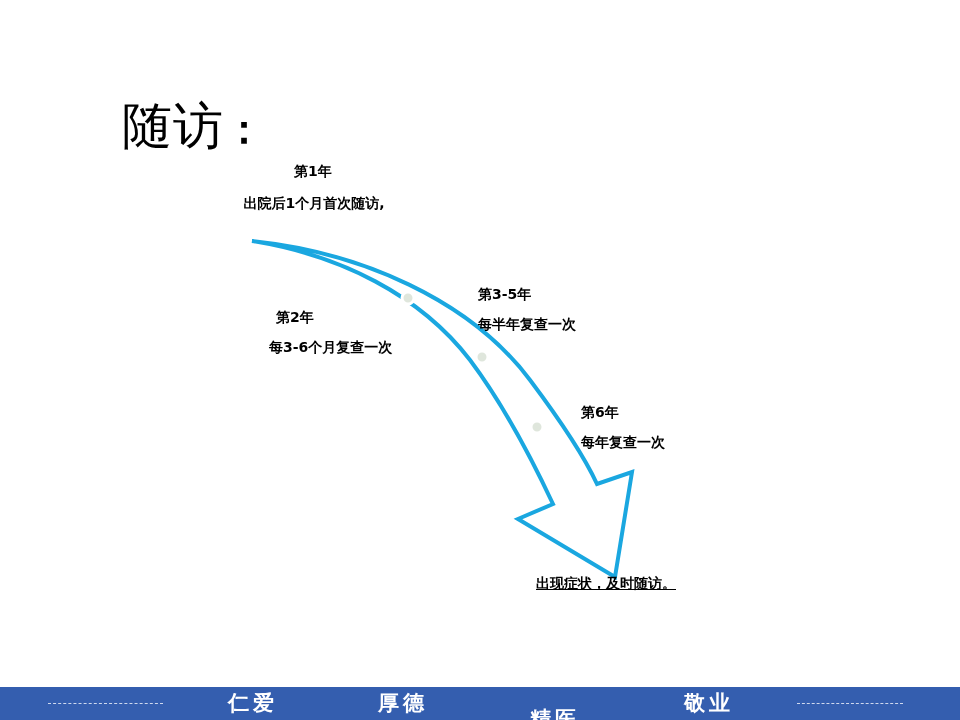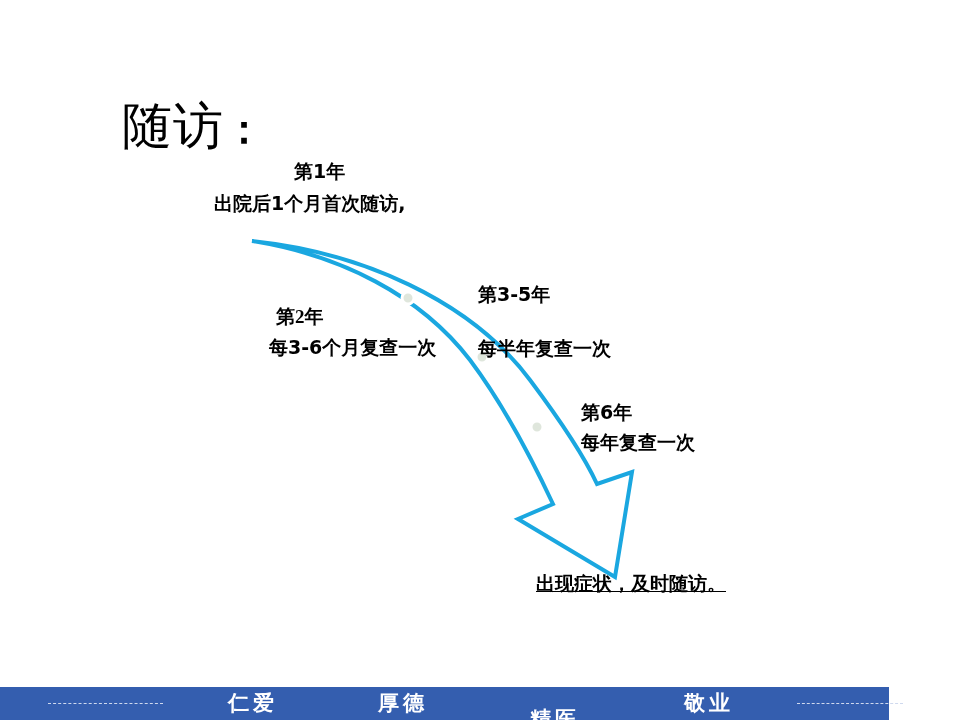--- a/index.html
+++ b/index.html
@@ -1,24 +1,24 @@
 <!DOCTYPE html>
 <html><head>
   <meta charset="utf-8">
   <style>
     html, body { margin:0; padding:0; }
     body { width:960px; height:720px; position:relative; background:#ffffff; overflow:hidden;
       font-family: "DejaVu Sans", "Liberation Sans", sans-serif; color:#000; }
     .title { position:absolute; left:122px; top:96px; font-family:"DejaVu Serif","Liberation Serif",serif;
       font-size:50px; line-height:60px; color:#000; letter-spacing:1px; }
     .title .colon { font-family:"DejaVu Sans", sans-serif; font-weight:bold; font-size:40px; }
-    .lbl { position:absolute; font-weight:bold; font-size:19px; line-height:18px; color:#000; white-space:nowrap; }
-    .center { }
+    .lbl { position:absolute; font-weight:bold; font-size:14px; line-height:18px; color:#000; white-space:nowrap; }
+    .center { text-align:center; }
     svg.arrow { position:absolute; left:0; top:0; }
-    .footer { position:absolute; left:0; top:687px; width:889px; height:33px; background:#345eaf; }
+    .footer { position:absolute; left:0; top:687px; width:960px; height:33px; background:#345eaf; }
     .footer .dash { position:absolute; top:16px; height:0; border-top:1px dashed #cfd9ee; }
     .footer .word { position:absolute; top:2px; color:#ffffff; font-weight:bold; font-size:21px;
       font-family:"DejaVu Serif","Liberation Serif",serif; letter-spacing:4px; line-height:28px; }
   </style>
 </head>
 <body>
 
 <div class="title">
   <span>随访</span><span class="colon">：</span>
 </div>
@@ -30,25 +30,25 @@
     <circle cx="482" cy="357" r="6"></circle>
     <circle cx="537" cy="427" r="6"></circle>
   </g>
 </svg>
 
 <div class="lbl" style="left:294px; top:162px;">第1年</div>
 <div class="lbl center" style="left:214px; top:194px; width:200px;">
   <div>出院后1个月首次随访,</div>
 </div>
 
-<div class="lbl" style="left:276px; top:308px;font-family:Liberation Serif, serif;">第2年</div>
+<div class="lbl" style="left:276px; top:308px;">第2年</div>
 <div class="lbl" style="left:269px; top:338px;">每3-6个月复查一次</div>
 
 <div class="lbl" style="left:478px; top:285px;">第3-5年</div>
-<div class="lbl" style="left:478px; top:315px;margin-top:24px;">每半年复查一次</div>
+<div class="lbl" style="left:478px; top:315px;">每半年复查一次</div>
 
 <div class="lbl" style="left:581px; top:403px;text-align:center;">第6年</div>
 <div class="lbl" style="left:581px; top:433px;">每年复查一次</div>
 
 <div class="lbl" style="left:536px; top:574px;text-decoration:underline;">出现症状，及时随访。</div>
 
 <div class="footer">
   <div class="dash" style="left:48px; width:115px;"></div>
   <div class="word" style="left:228px;">仁爱</div>
   <div class="word" style="left:378px;">厚德</div>

